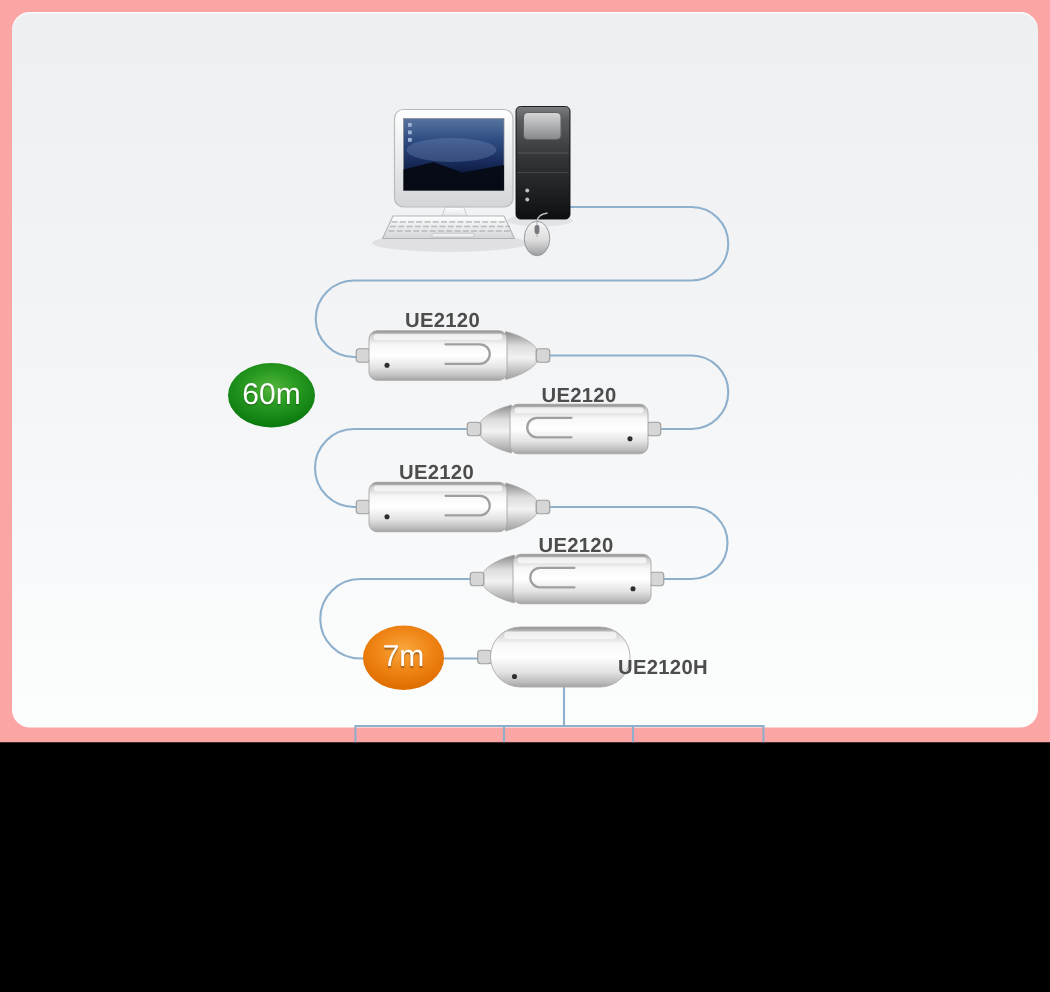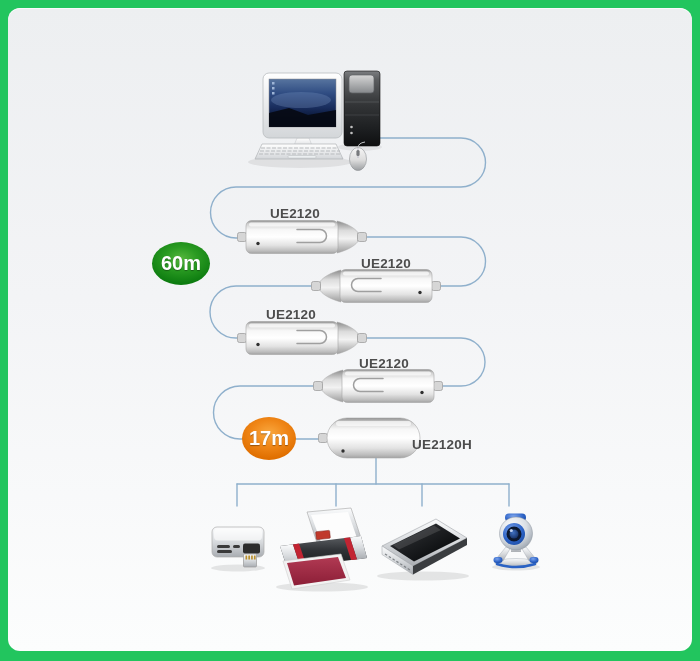--- a/index.html
+++ b/index.html
@@ -1,26 +1,26 @@
 <!DOCTYPE html>
 <html><head>
 <meta charset="utf-8">
 <style>
   html,body{margin:0;padding:0;background:#000;}
-  .stage{position:relative;width:700px;height:661px;background:#22c55e;overflow:hidden;
+  .stage{position:relative;width:700px;height:495px;background:#fca5a5;overflow:hidden;
          font-family:"Liberation Sans",sans-serif;}
   .panel{position:absolute;left:8px;top:8px;right:8px;bottom:10px;border-radius:12px;
          background:linear-gradient(180deg,#edeff1 0%,#f3f4f6 45%,#fcfdfd 100%);
          box-shadow:inset 0 1px 0 rgba(255,255,255,.7);}
   svg.diagram{position:absolute;left:0;top:0;}
   .dev-label{position:absolute;color:#4d4d4d;font-weight:700;font-size:13.5px;
              transform:translateX(-50%);white-space:nowrap;letter-spacing:.2px;}
   .hub-label{transform:none;}
   .badge{position:absolute;display:flex;align-items:center;justify-content:center;
-         border-radius:50%;color:#fff;font-weight:700;font-size:20px;
+         border-radius:50%;color:#fff;font-weight:400;font-size:20px;
          text-shadow:0 1px 1px rgba(0,0,0,.35);}
   .badge-green{left:152px;top:242px;width:58px;height:43px;
       background:radial-gradient(ellipse 62% 58% at 50% 38%,#55b63c 0%,#2a9b22 45%,#0d7c10 100%);}
   .badge-orange{left:242px;top:417px;width:54px;height:43px;
       background:radial-gradient(ellipse 62% 58% at 50% 38%,#f9a83f 0%,#f08718 52%,#e06f00 100%);}
 </style>
 </head>
 <body>
 
 <div class="stage">
@@ -244,14 +244,14 @@
     </g>
   </svg>
 
   <div class="dev-label" style="left:295px;top:206px">UE2120</div>
   <div class="dev-label" style="left:386px;top:256px">UE2120</div>
   <div class="dev-label" style="left:291px;top:307px">UE2120</div>
   <div class="dev-label" style="left:384px;top:356px">UE2120</div>
   <div class="dev-label hub-label" style="left:412px;top:437px">UE2120H</div>
 
   <div class="badge badge-green">60m</div>
-  <div class="badge badge-orange">17m</div>
+  <div class="badge badge-orange">7m</div>
 </div>
 
 </body></html>

